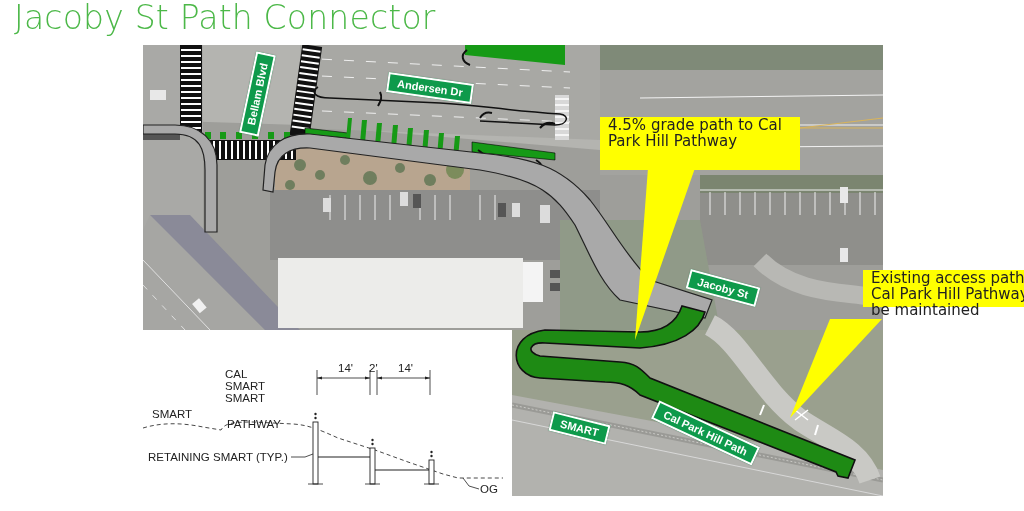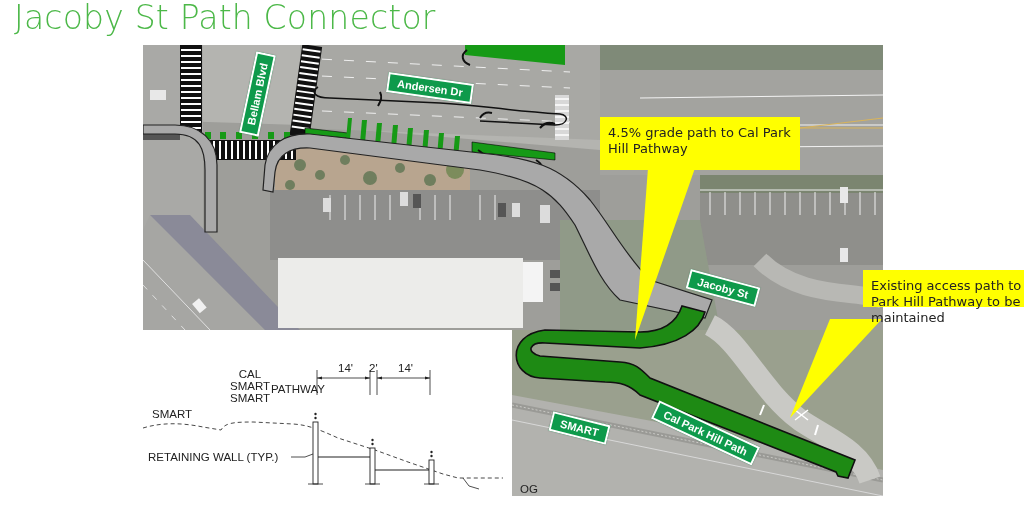--- a/index.html
+++ b/index.html
@@ -1,19 +1,19 @@
 <!DOCTYPE html>
 <html><head>
 <meta charset="utf-8">
 <style>
   html, body { margin:0; padding:0; background:#ffffff; }
   body { width:1024px; height:511px; position:relative; overflow:hidden; font-family:"Liberation Sans", sans-serif; }
   .title { position:absolute; left:14px; top:-2px; font-family:"DejaVu Sans", sans-serif; font-weight:300; font-size:33px; color:#4cb848; letter-spacing:0.2px; margin:0; }
   #map { position:absolute; left:0; top:0; }
-  .callout { position:absolute; background:#ffff00; color:#222; font-family:"DejaVu Sans", sans-serif; font-size:13px; line-height:16px; padding:8px 8px; box-sizing:border-box; }
+  .callout { position:absolute; background:#ffff00; color:#222; font-family:"DejaVu Sans", sans-serif; font-size:15px; line-height:16px; padding:0 8px; box-sizing:border-box; }
   .c1 { left:600px; top:117px; width:200px; height:53px; }
   .c2 { left:863px; top:270px; width:200px; height:37px; }
   .lbl { position:absolute; background:#0e9a4b; color:#fff; font-weight:bold; font-size:11px; border:2px solid #fff; padding:2px 8px; white-space:nowrap; transform-origin:center; box-shadow:0 0 1px #555; }
   .inset-text { position:absolute; font-family:"Liberation Sans", sans-serif; font-size:11.5px; color:#222; line-height:12px; }
 </style>
 </head>
 <body>
 
 <h1 class="title">Jacoby St Path Connector</h1>
 
@@ -288,21 +288,21 @@
     <circle cx="288.5" cy="122" r="1.2"></circle>
       <circle cx="288.5" cy="126" r="1.2"></circle>
   </g>
 
   <path d="M148 127 L 162 127 L 170 124" fill="none" stroke="#222" stroke-width="0.8"></path>
   <path d="M320 148 L 326 156 L 336 159" fill="none" stroke="#222" stroke-width="0.8"></path>
 </svg>
 <div class="inset-text" style="left:338px;top:362px;">14'</div>
 <div class="inset-text" style="left:369px;top:362px;">2'</div>
 <div class="inset-text" style="left:398px;top:362px;">14'</div>
-<div class="inset-text" style="left:225px;top:368px;text-align:center;width:50px;">
+<div class="inset-text" style="left:225px;top:368px;width:50px;">
   <div>CAL</div>
   <div>SMART</div>
   <div>SMART</div>
 </div>
-<div class="inset-text" style="left:227px;top:383px;margin-left:44px;">PATHWAY</div>
+<div class="inset-text" style="left:227px;top:418px;">PATHWAY</div>
 <div class="inset-text" style="left:152px;top:408px;">SMART</div>
-<div class="inset-text" style="left:148px;top:451px;">RETAINING WALL (TYP.)</div>
-<div class="inset-text" style="left:480px;top:483px;margin-left:40px;">OG</div>
+<div class="inset-text" style="left:148px;top:451px;">RETAINING SMART (TYP.)</div>
+<div class="inset-text" style="left:480px;top:483px;">OG</div>
 
 </body></html>

